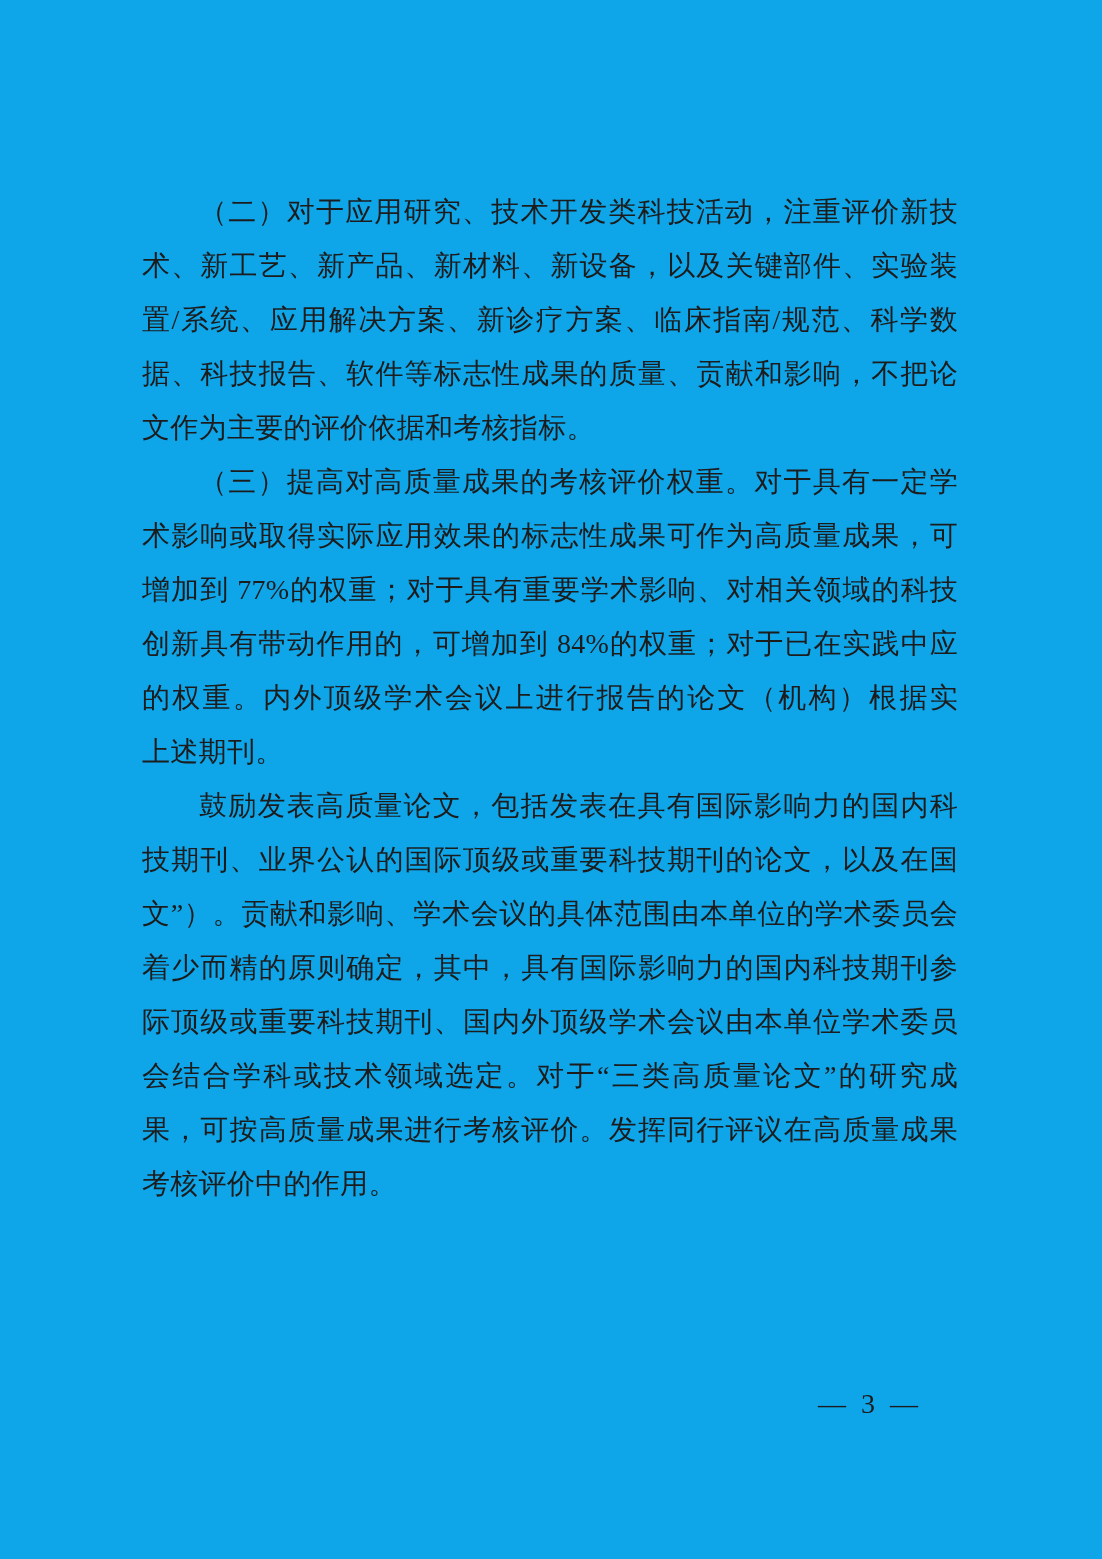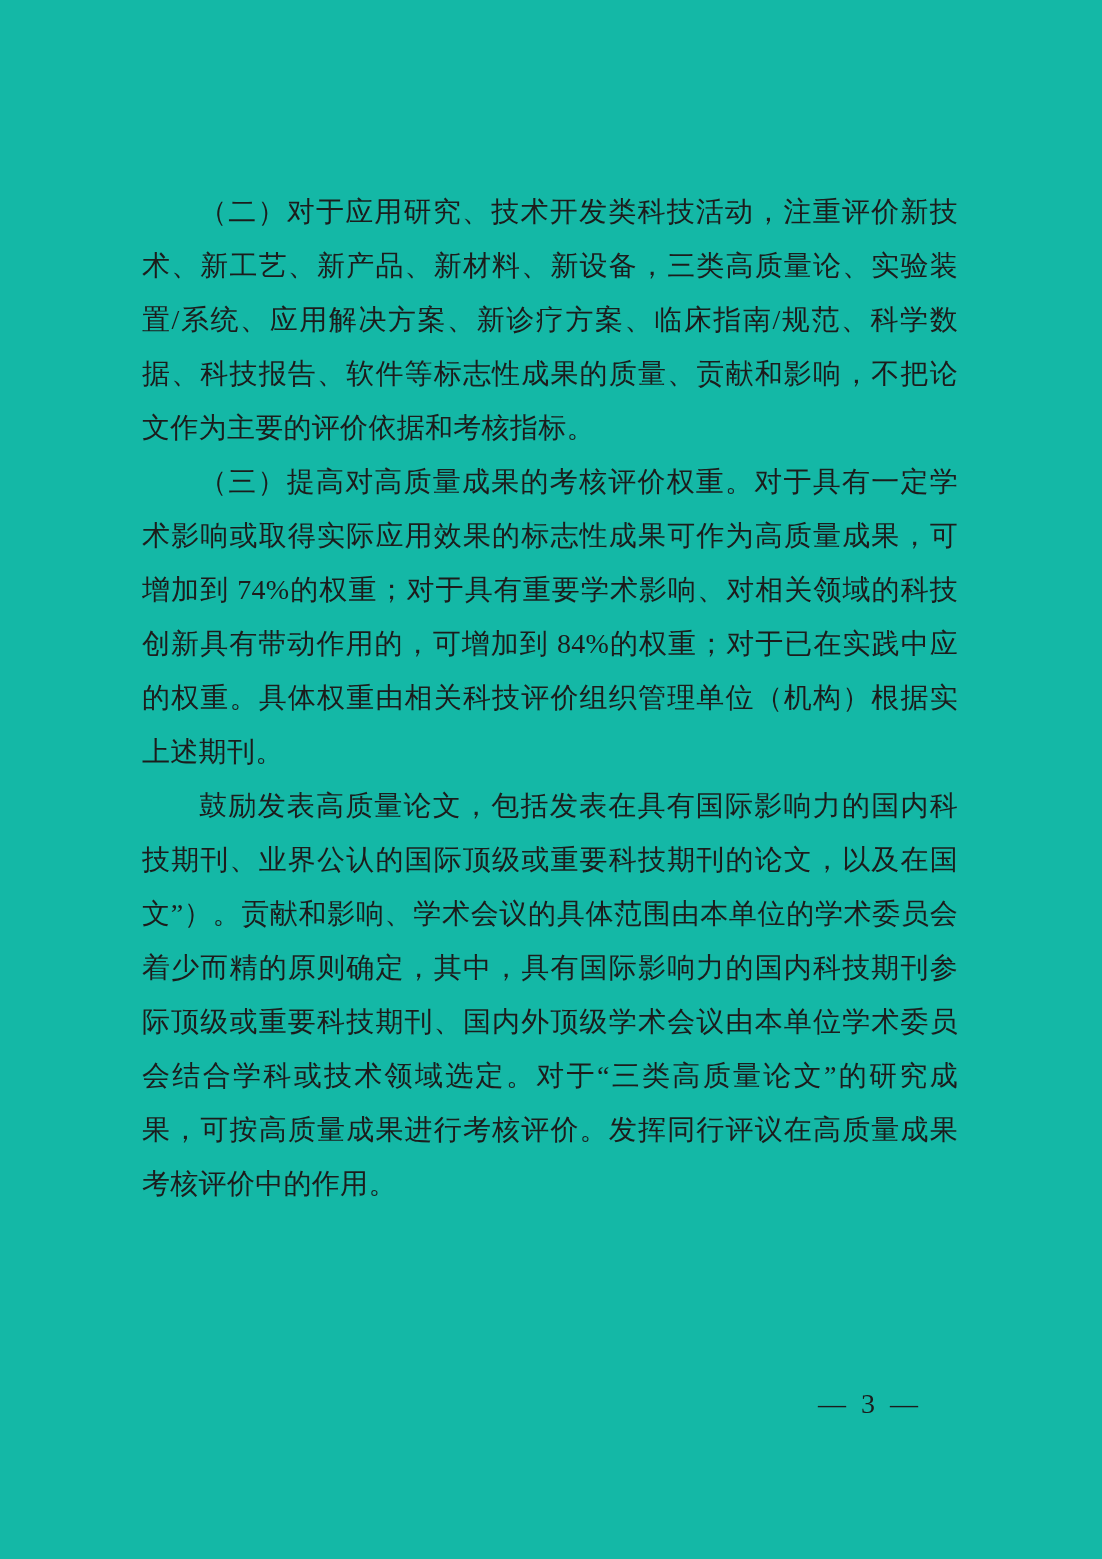--- a/index.html
+++ b/index.html
@@ -11,21 +11,21 @@
     width: 1102px;
     height: 1559px;
     position: relative;
     font-family: "Liberation Serif", serif;
     color: #1c1c1c;
     overflow: hidden;
   }
   .page {
     position: absolute;
     inset: 0;
-    background: #14b8a6;
+    background: #0ea5e9;
     text-decoration: underline;
   }
   .textblock {
     position: absolute;
     left: 142px;
     top: 185px;
     width: 816px;
   }
   .line {
     font-size: 28px;
@@ -55,29 +55,29 @@
     color: #1c1c1c;
   }
 </style>
 </head>
 <body>
 
 <div class="page">
 
   <div class="textblock">
     <div class="line indent">（二）对于应用研究、技术开发类科技活动，注重评价新技</div>
-    <div class="line">术、新工艺、新产品、新材料、新设备，三类高质量论、实验装</div>
+    <div class="line">术、新工艺、新产品、新材料、新设备，以及关键部件、实验装</div>
     <div class="line">置/系统、应用解决方案、新诊疗方案、临床指南/规范、科学数</div>
     <div class="line">据、科技报告、软件等标志性成果的质量、贡献和影响，不把论</div>
     <div class="line para-end">文作为主要的评价依据和考核指标。</div>
     <div class="line indent">（三）提高对高质量成果的考核评价权重。对于具有一定学</div>
     <div class="line">术影响或取得实际应用效果的标志性成果可作为高质量成果，可</div>
-    <div class="line">增加到 74%的权重；对于具有重要学术影响、对相关领域的科技</div>
+    <div class="line">增加到 77%的权重；对于具有重要学术影响、对相关领域的科技</div>
     <div class="line">创新具有带动作用的，可增加到 84%的权重；对于已在实践中应</div>
-    <div class="line">的权重。具体权重由相关科技评价组织管理单位（机构）根据实</div>
+    <div class="line">的权重。内外顶级学术会议上进行报告的论文（机构）根据实</div>
     <div class="line para-end">上述期刊。</div>
     <div class="line indent">鼓励发表高质量论文，包括发表在具有国际影响力的国内科</div>
     <div class="line">技期刊、业界公认的国际顶级或重要科技期刊的论文，以及在国</div>
     <div class="line">文”）。贡献和影响、学术会议的具体范围由本单位的学术委员会本</div>
     <div class="line">着少而精的原则确定，其中，具有国际影响力的国内科技期刊参</div>
     <div class="line">际顶级或重要科技期刊、国内外顶级学术会议由本单位学术委员</div>
     <div class="line">会结合学科或技术领域选定。对于“三类高质量论文”的研究成</div>
     <div class="line">果，可按高质量成果进行考核评价。发挥同行评议在高质量成果</div>
     <div class="line para-end">考核评价中的作用。</div>
   </div>

